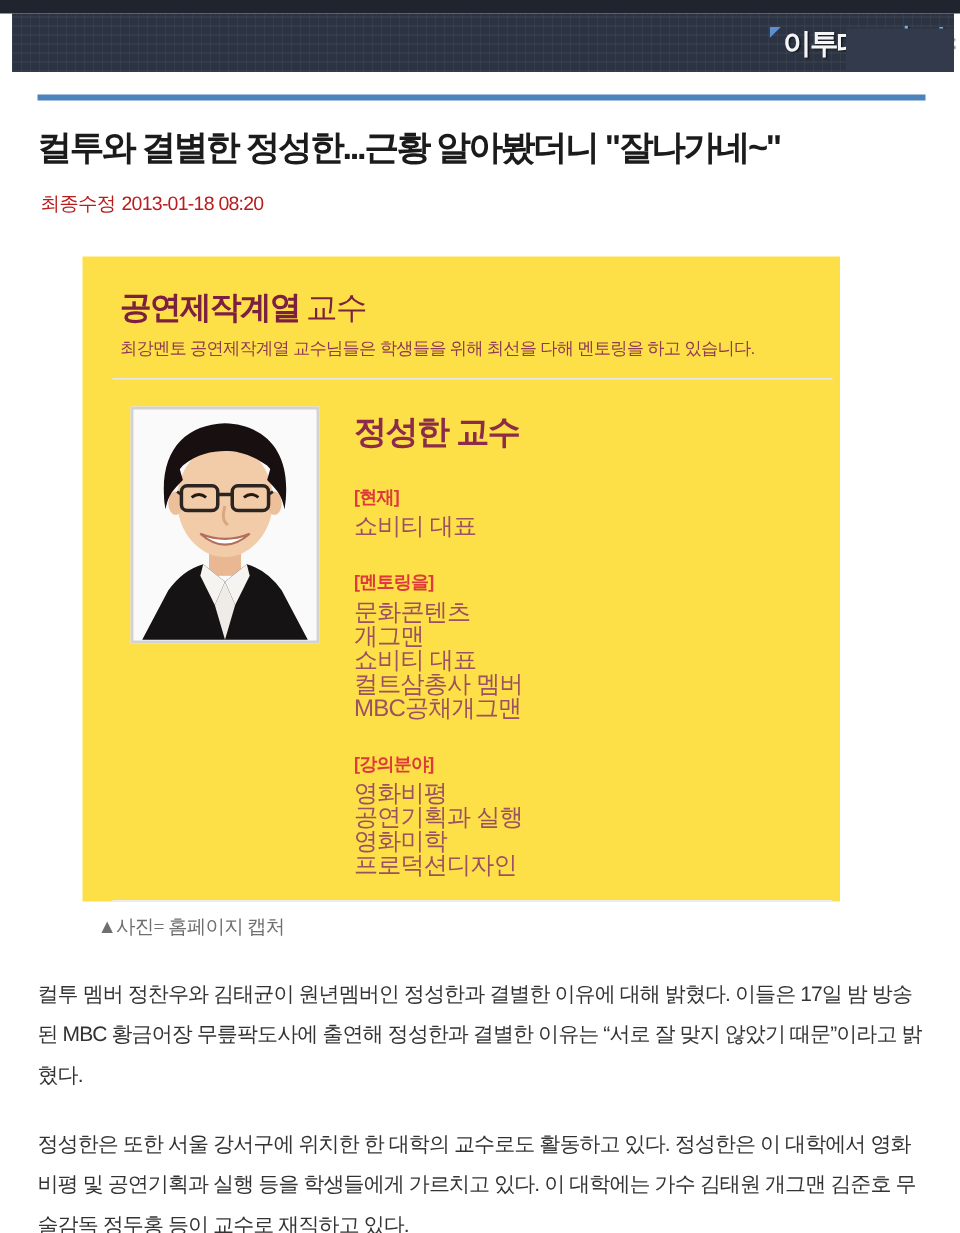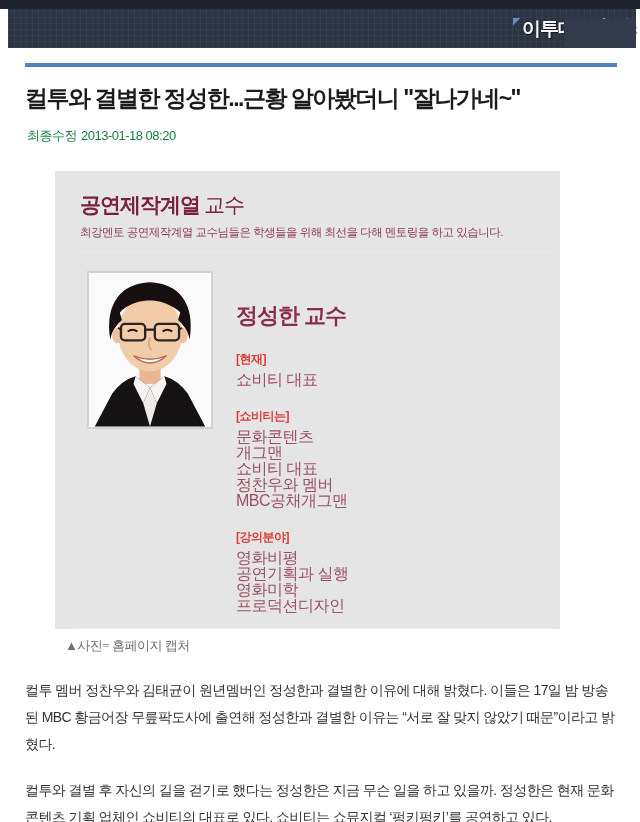--- a/index.html
+++ b/index.html
@@ -45,42 +45,42 @@
   .blue-rule {
     margin:15px 23px 0 25px; height:4px; background:#4d83bd; width:592px;
   }
   .article-title {
     margin:17px 25px 0 25px;
     font-size:23px; font-weight:bold; color:#1b1b1b; letter-spacing:-1.5px;
     line-height:1.25;
   }
   .article-date {
     margin:14px 25px 0 27px;
-    font-size:13px; color:#15803d; letter-spacing:-0.5px;
+    font-size:13px; color:#b91c1c; letter-spacing:-0.5px;
   }
   .article-date .dt { margin-left:4px; }
   
   .profile-card {
-    margin:26px 0 0 55px; width:505px; background:#e5e5e5;
+    margin:26px 0 0 55px; width:505px; background:#fde047;
     padding:20px 0 0 25px;
   }
   .card-title { font-size:21px; letter-spacing:-1px; color:#7c2041; }
   .card-title .b { font-weight:bold; }
   .card-title .r { font-weight:normal; margin-left:4px; }
   .card-subtitle {
     margin-top:6px; font-size:11.5px; color:#8d3a52; letter-spacing:-0.5px;
   }
   .card-divider { margin-top:12px; margin-left:-5px; width:480px; height:1px; background:#e9e9e9; }
   .profile-row { display:flex; margin-top:18px; }
   .photo-frame {
     width:126px; height:158px; border:2px solid #d2d2d2; background:#fbfbfb;
     margin-left:7px; flex:0 0 auto; overflow:hidden;
   }
   .photo-frame svg { display:block; width:100%; height:100%; }
-  .profile-info { margin-left:23px;margin-top:28px; }
+  .profile-info { margin-left:23px; }
   .prof-name {
     font-size:22px; font-weight:bold; color:#8d2c49; letter-spacing:-1px;
     margin-top:2px;
   }
   .prof-section { margin-top:20px; }
   .prof-section:first-of-type { margin-top:16px; }
   .prof-label { font-size:12px; font-weight:bold; color:#dd3b3b; letter-spacing:-0.5px; }
   .prof-items { list-style:none; margin-top:4px; }
   .prof-items li {
     font-size:16px; color:#9c5063; letter-spacing:-0.5px; line-height:16px;
@@ -164,26 +164,26 @@
       <div class="prof-name">정성한 교수</div>
 
       <div class="prof-section">
         <div class="prof-label">[현재]</div>
         <ul class="prof-items">
           <li>쇼비티 대표</li>
         </ul>
       </div>
 
       <div class="prof-section">
-        <div class="prof-label">[쇼비티는]</div>
+        <div class="prof-label">[멘토링을]</div>
         <ul class="prof-items">
           <li>문화콘텐츠</li>
           <li>개그맨</li>
           <li>쇼비티 대표</li>
-          <li>정찬우와 멤버</li>
+          <li>컬트삼총사 멤버</li>
           <li>MBC공채개그맨</li>
         </ul>
       </div>
 
       <div class="prof-section">
         <div class="prof-label">[강의분야]</div>
         <ul class="prof-items">
           <li>영화비평</li>
           <li>공연기획과 실행</li>
           <li>영화미학</li>
@@ -192,16 +192,15 @@
       </div>
     </div>
   </div>
   <div class="card-bottom-divider"></div>
 </div>
 
 <div class="photo-caption">▲사진= 홈페이지 캡처</div>
 
 <div class="article-body">
   <p>컬투 멤버 정찬우와 김태균이 원년멤버인 정성한과 결별한 이유에 대해 밝혔다. 이들은 17일 밤 방송된 MBC 황금어장 무릎팍도사에 출연해 정성한과 결별한 이유는 “서로 잘 맞지 않았기 때문”이라고 밝혔다.</p>
-  <p>컬투와 결별 후 자신의 길을 걷기로 했다는 정성한은 지금 무슨 일을 하고 있을까. 정성한은 현재 문화콘텐츠 기획 업체인 쇼비티의 대표로 있다. 쇼비티는 쇼뮤지컬 ‘펑키펑키’를 공연하고 있다.</p>
   <p>정성한은 또한 서울 강서구에 위치한 한 대학의 교수로도 활동하고 있다. 정성한은 이 대학에서 영화비평 및 공연기획과 실행 등을 학생들에게 가르치고 있다. 이 대학에는 가수 김태원 개그맨 김준호 무술감독 정두홍 등이 교수로 재직하고 있다.</p>
 
 </div>
 
 </body></html>

